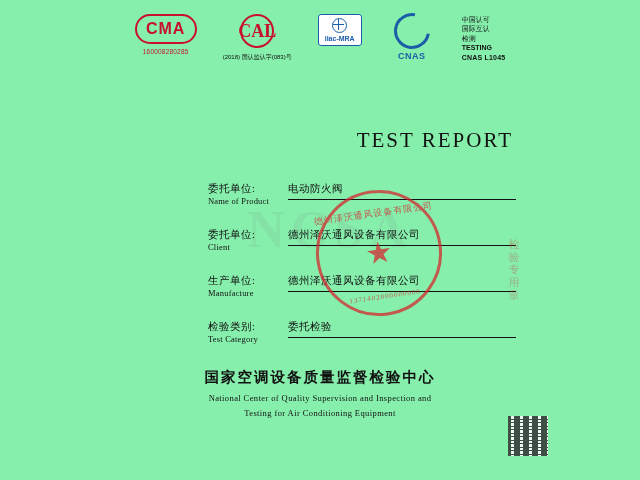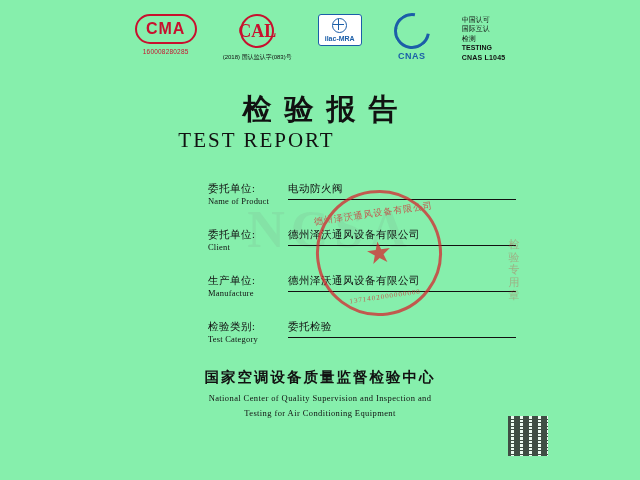--- a/index.html
+++ b/index.html
@@ -186,21 +186,21 @@
     text-indent: 13px;
     font-weight: bold;
     font-family: "Liberation Serif", serif;
     color: #111;
   }
   .title-en {
     position: absolute;
     top: 128px;
     left: 0;
     width: 513px;
-    text-align: center;
+    text-align: right;
     font-size: 21px;
     letter-spacing: 2px;
     font-family: "Liberation Serif", serif;
     color: #111;
   }
   .report-no {
     position: absolute;
     top: 154px;
     left: 0;
     width: 640px;
@@ -395,21 +395,20 @@
       <div class="cn">中国认可</div>
       <div class="cn">国际互认</div>
       <div class="cn">检测</div>
       <div class="en">TESTING</div>
       <div class="code">CNAS L1045</div>
     </div>
   </div>
 
   <div class="watermark">NCSA</div>
 
-  <div class="title-cn">检验报告</div>
   <div class="title-en">TEST REPORT</div>
 
   <div class="fields">
 
     <div class="field-row">
       <div class="field-label">
         <span class="cn">委托单位:</span>
         <span class="en">Name of Product</span>
       </div>
       <div class="field-value">电动防火阀</div>

